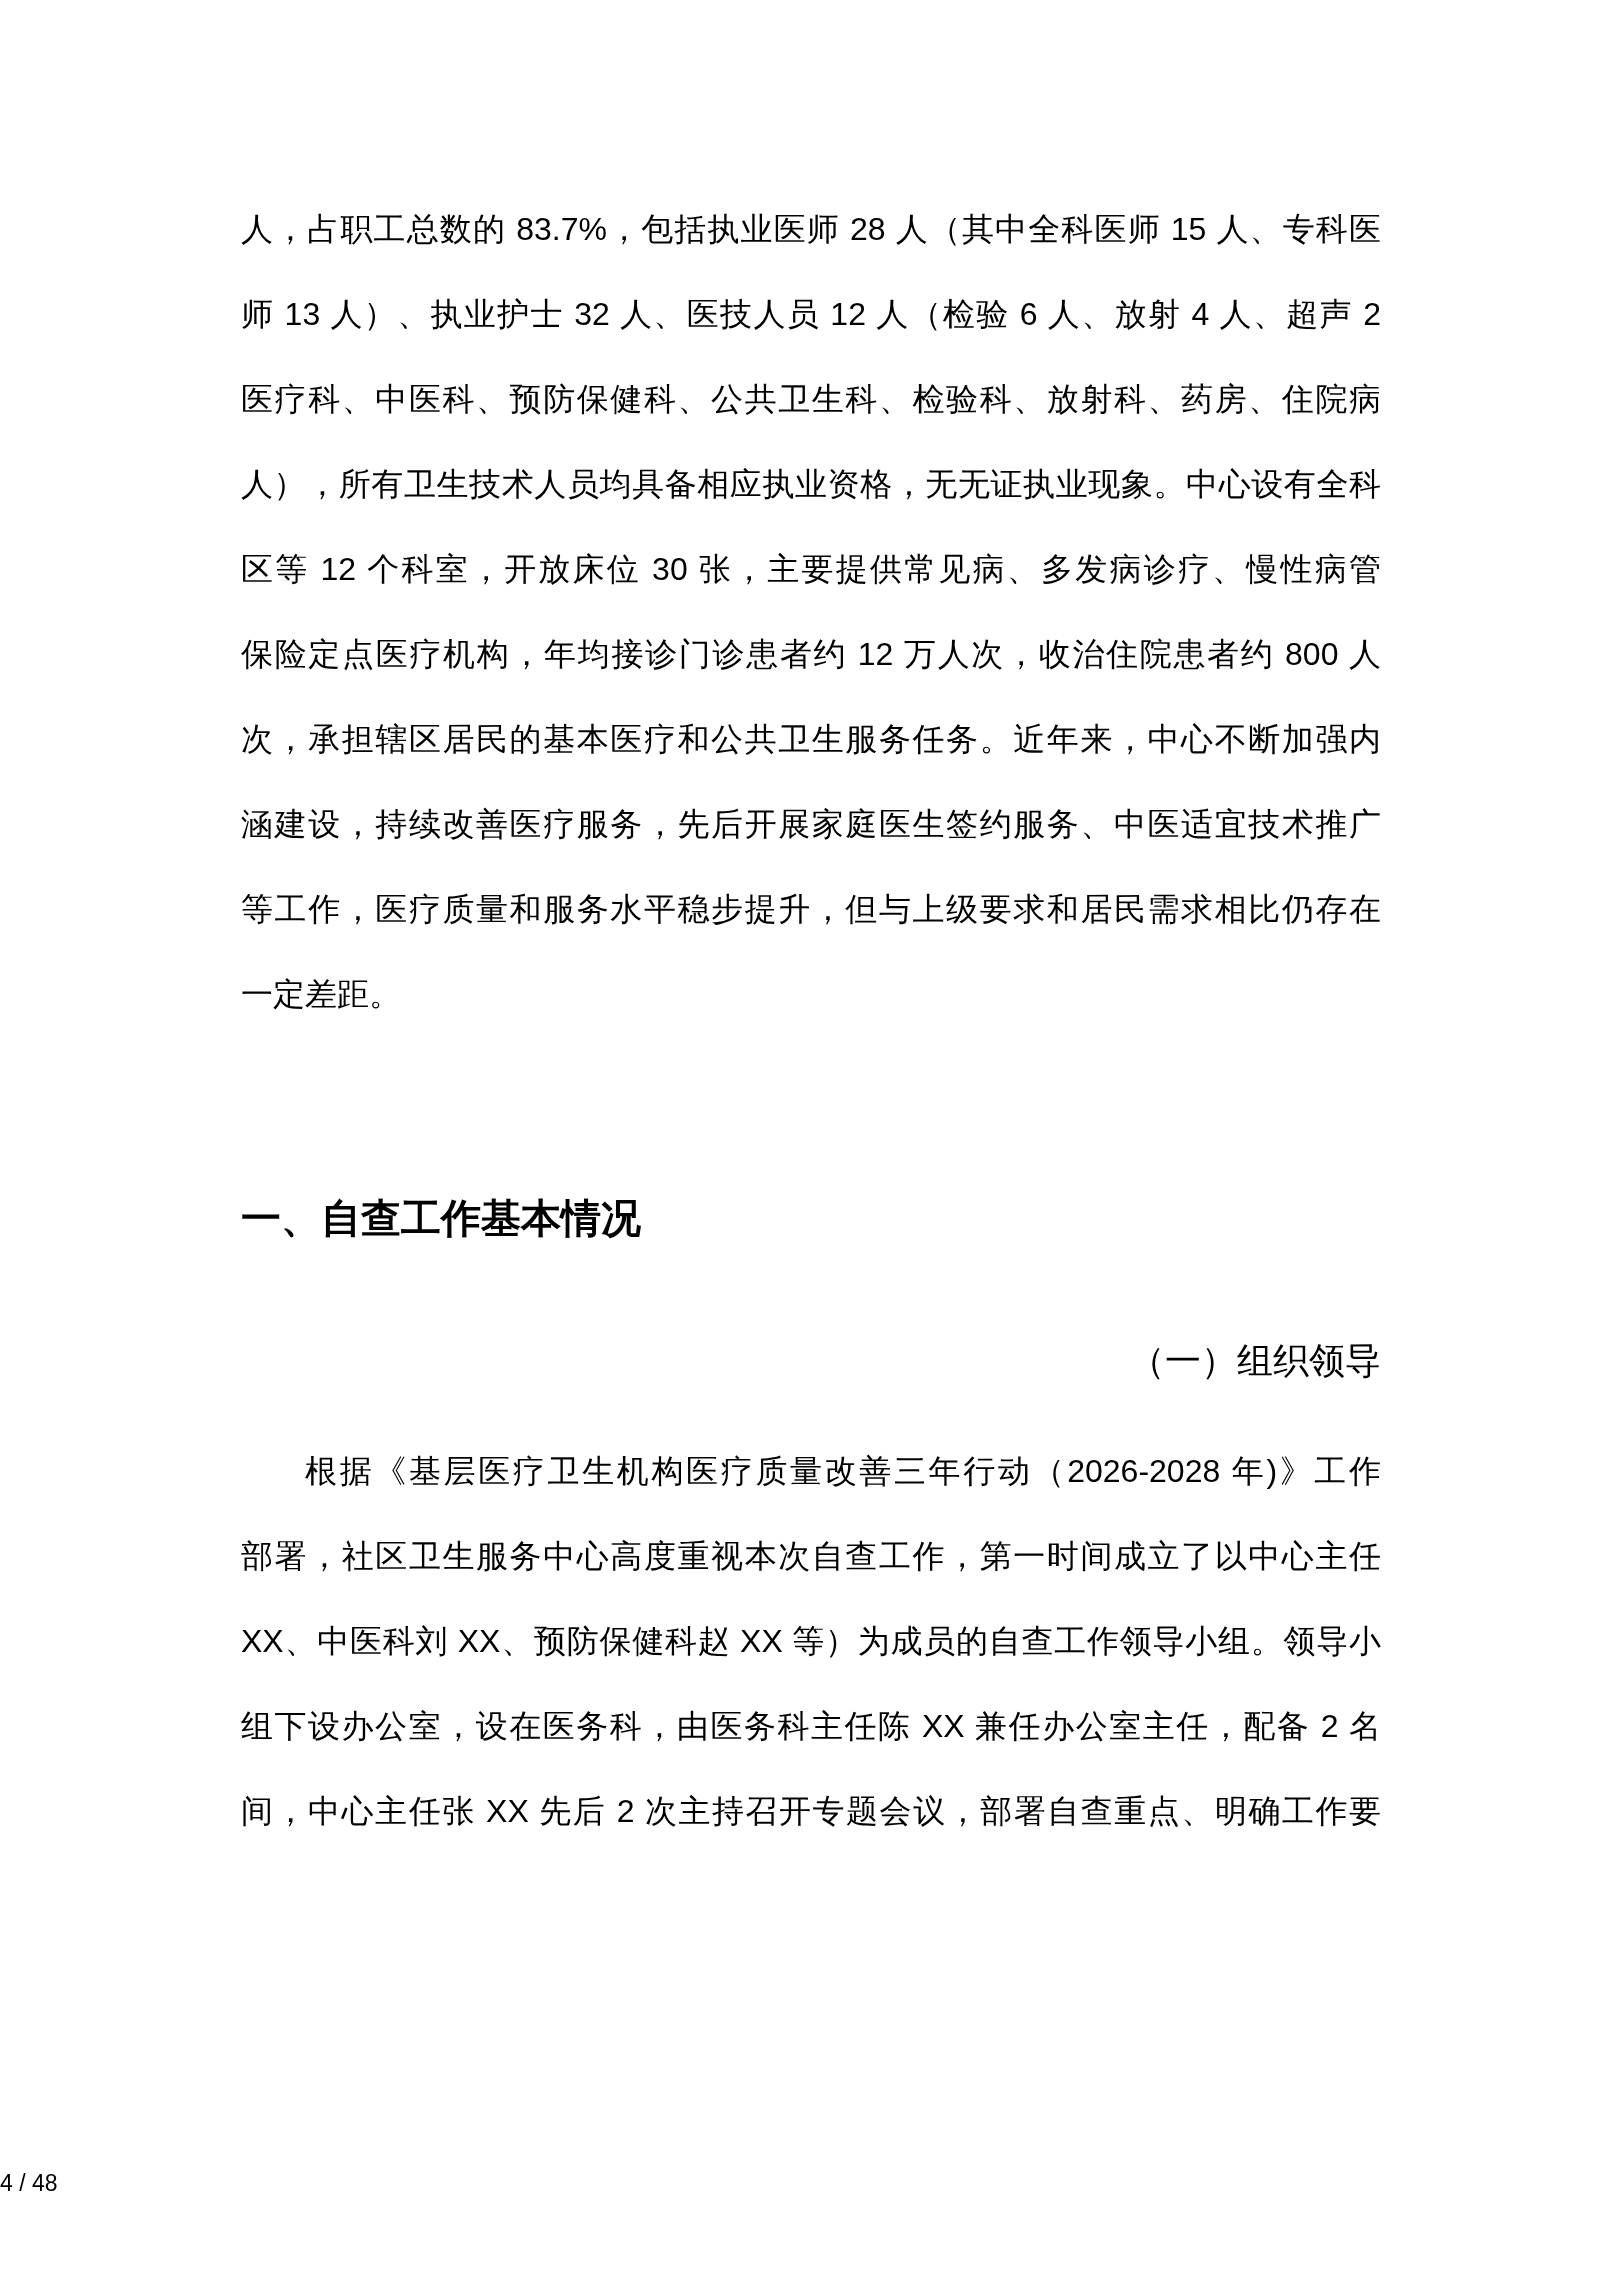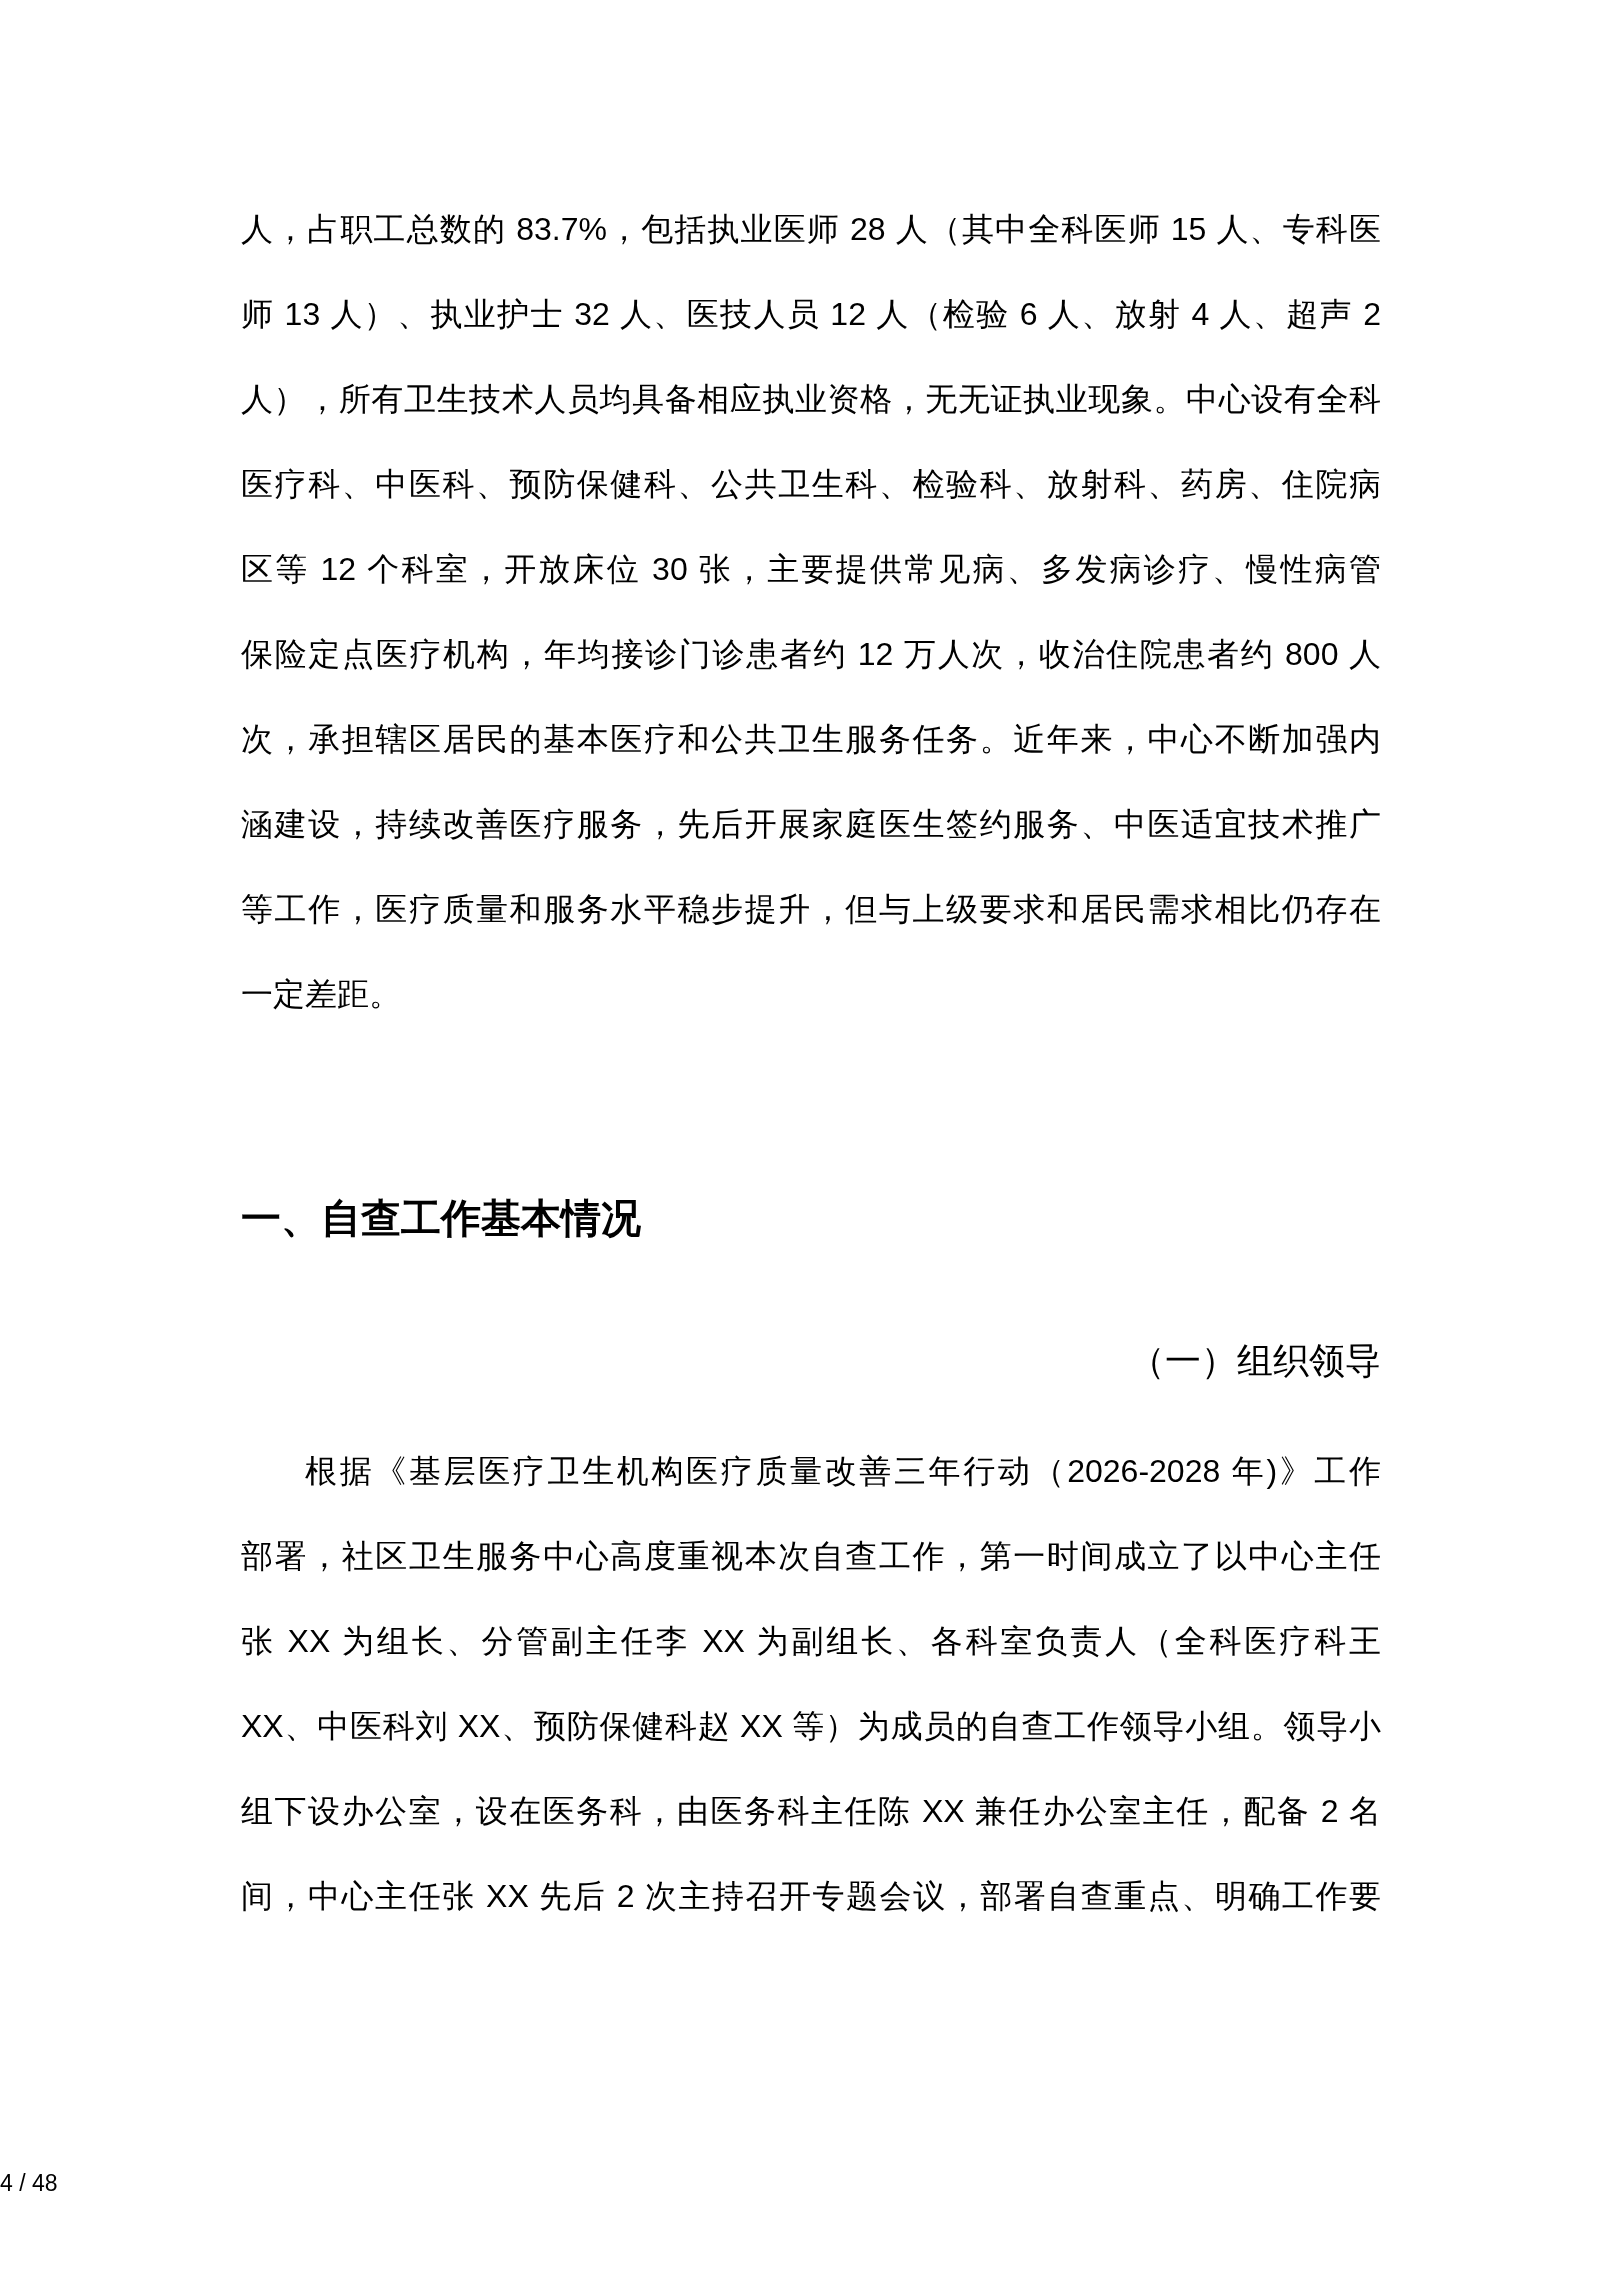--- a/index.html
+++ b/index.html
@@ -73,38 +73,37 @@
 </style>
 </head>
 <body>
 
 <div class="page">
   <div class="content">
 
     <div class="para first">
         <div class="line">人，占职工总数的 83.7%，包括执业医师 28 人（其中全科医师 15 人、专科医</div>
         <div class="line">师 13 人）、执业护士 32 人、医技人员 12 人（检验 6 人、放射 4 人、超声 2</div>
+        <div class="line">医疗科、中医科、预防保健科、公共卫生科、检验科、放射科、药房、住院病</div>
         <div class="line">人），所有卫生技术人员均具备相应执业资格，无无证执业现象。中心设有全科</div>
-        <div class="line">医疗科、中医科、预防保健科、公共卫生科、检验科、放射科、药房、住院病</div>
         <div class="line">区等 12 个科室，开放床位 30 张，主要提供常见病、多发病诊疗、慢性病管</div>
         <div class="line">保险定点医疗机构，年均接诊门诊患者约 12 万人次，收治住院患者约 800 人</div>
         <div class="line">次，承担辖区居民的基本医疗和公共卫生服务任务。近年来，中心不断加强内</div>
         <div class="line">涵建设，持续改善医疗服务，先后开展家庭医生签约服务、中医适宜技术推广</div>
         <div class="line">等工作，医疗质量和服务水平稳步提升，但与上级要求和居民需求相比仍存在</div>
         <div class="line line-last-left">一定差距。</div>
       </div>
 
     <h1 class="doc-h1">一、自查工作基本情况</h1>
 
     <h2 class="doc-h2">（一）组织领导</h2>
 
     <div class="para second">
         <div class="line line-indent">根据《基层医疗卫生机构医疗质量改善三年行动（2026-2028 年)》工作</div>
         <div class="line">部署，社区卫生服务中心高度重视本次自查工作，第一时间成立了以中心主任</div>
-        <div class="line">张 XX 为组长、分管副主任李 XX 为副组长、各科室负责人（全科医疗科王</div>
         <div class="line">XX、中医科刘 XX、预防保健科赵 XX 等）为成员的自查工作领导小组。领导小</div>
         <div class="line">组下设办公室，设在医务科，由医务科主任陈 XX 兼任办公室主任，配备 2 名</div>
         <div class="line">间，中心主任张 XX 先后 2 次主持召开专题会议，部署自查重点、明确工作要</div>
       </div>
 
   </div>
 
   <div class="footer">4 / 48</div>
 </div>
 

